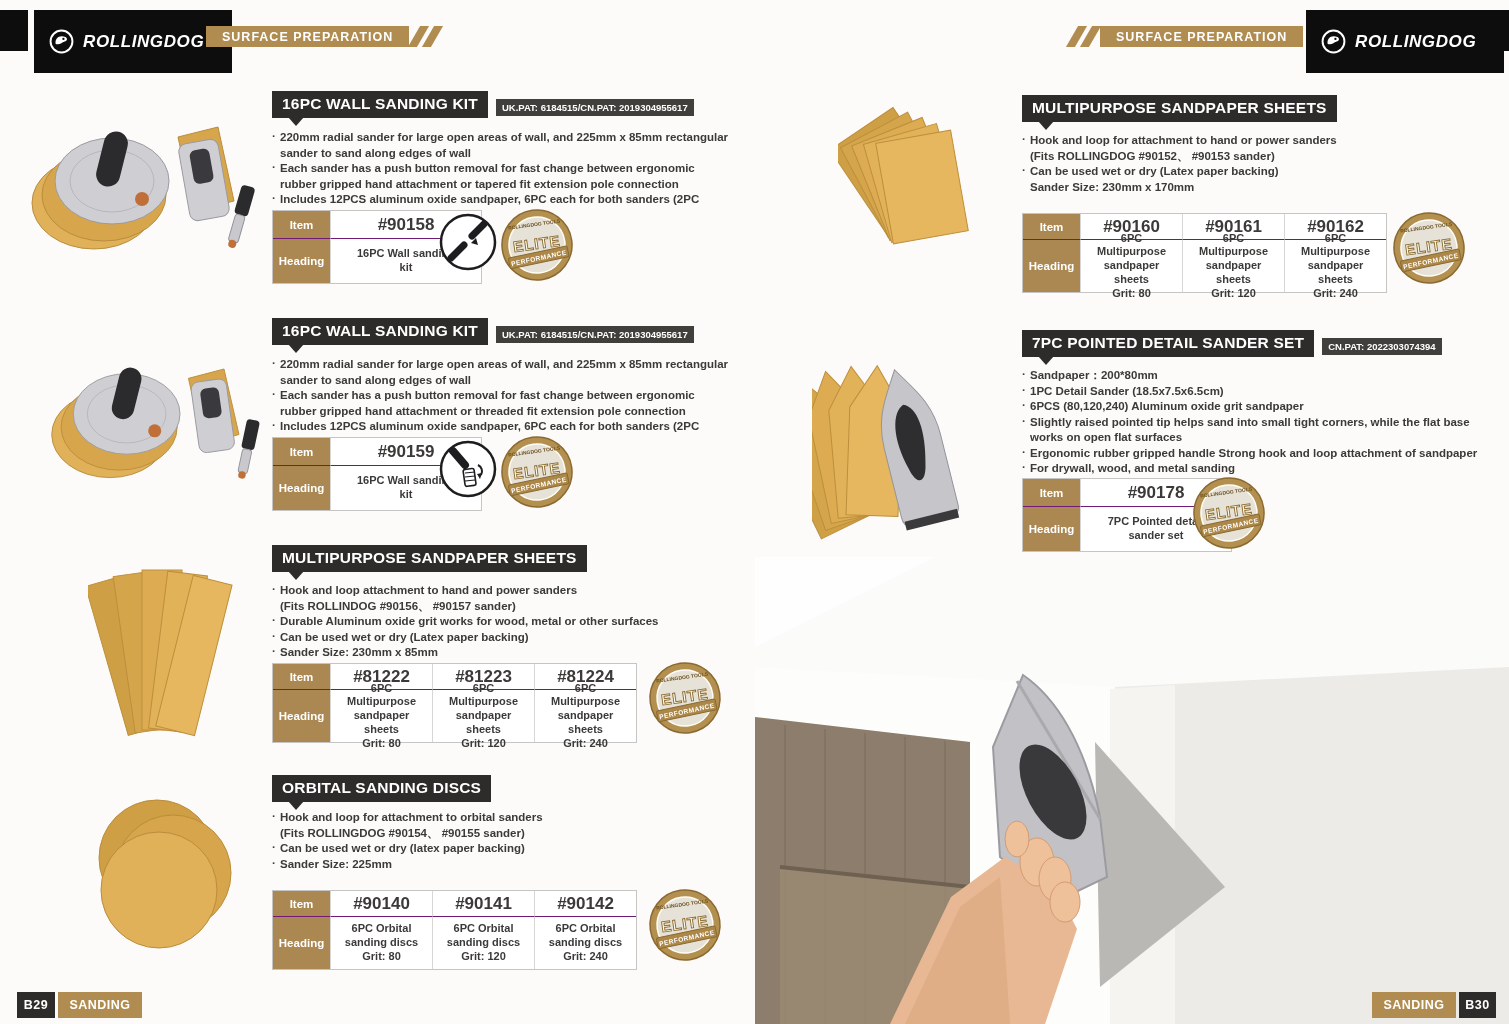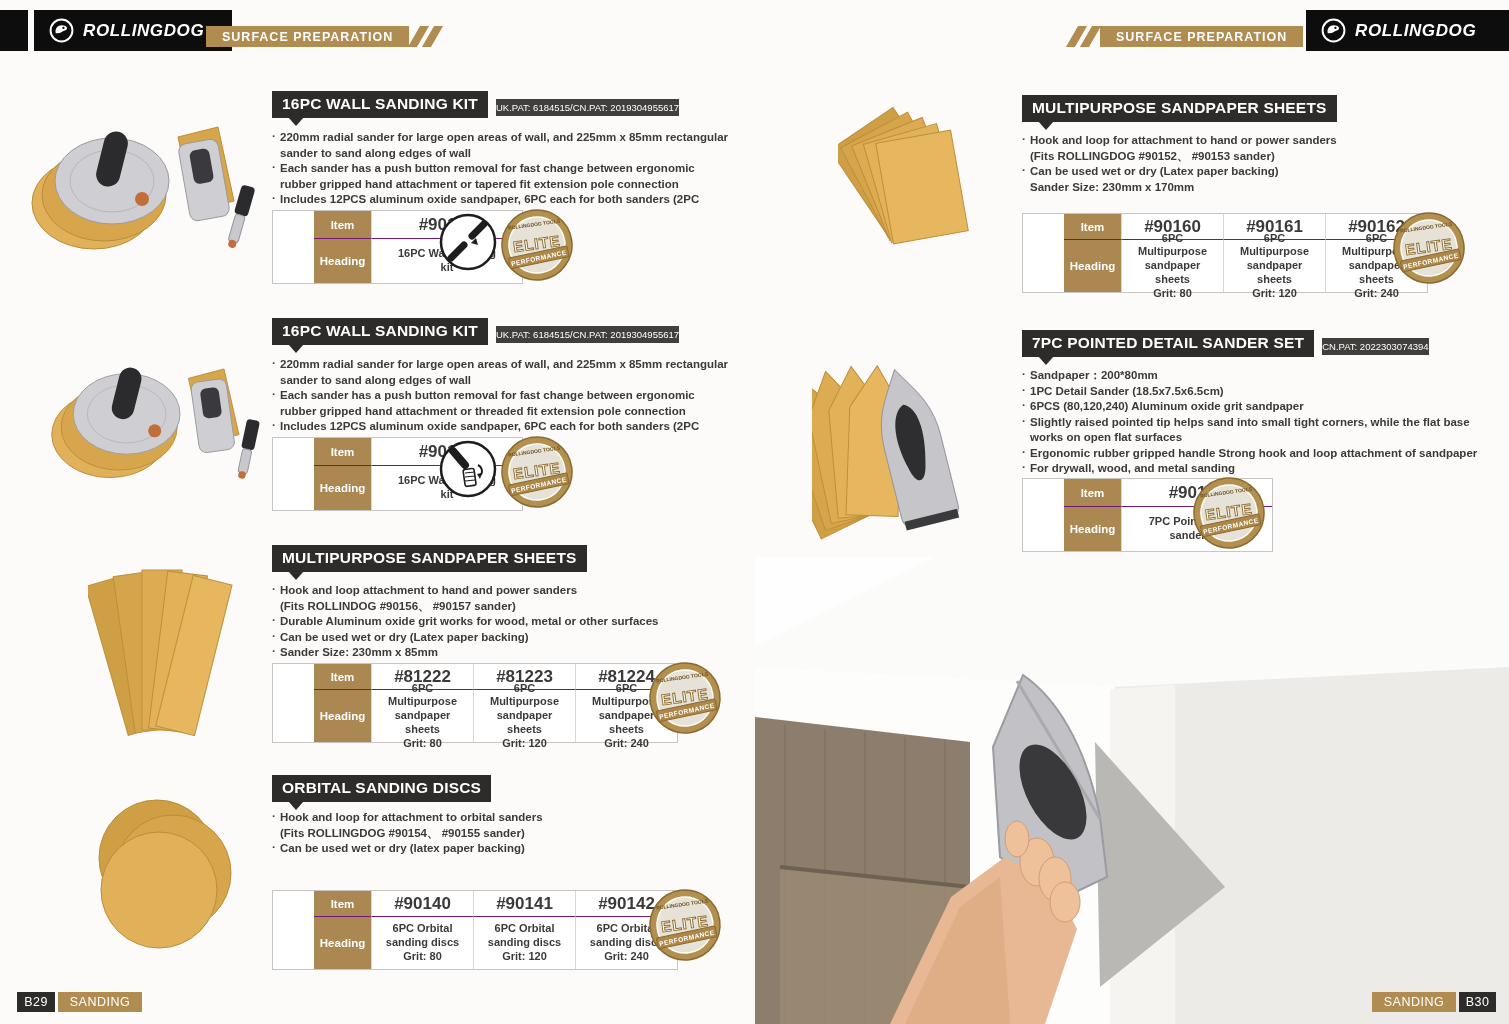--- a/index.html
+++ b/index.html
@@ -1,55 +1,55 @@
 <!DOCTYPE html>
 <html><head>
 <meta charset="utf-8">
 <style>
   html,body { margin:0; padding:0; }
   body { font-family:"Liberation Sans", sans-serif; background:#e8e8e8; }
   .sheet { position:relative; width:1509px; height:1024px; background:#fcfbf9; overflow:hidden; }
 
   
   .blacksq { position:absolute; top:10px; height:41px; background:#0d0d0d; }
-  .logobox { position:absolute; top:10px; height:41px; background:#0d0d0d; display:flex; align-items:center; gap:8px; padding:0 14px; }
+  .logobox { position:absolute; top:10px; height:41px; background:#0d0d0d; display:flex; align-items:center; gap:8px; padding:11px 14px; }
   .brand { color:#fff; font-size:17px; font-weight:700; font-style:italic; letter-spacing:.6px; white-space:nowrap; }
   .reg { color:#fff; font-size:8px; vertical-align:super; font-style:normal; }
   .banner { position:absolute; top:26px; height:21px; background:#b08c50; color:#fff; display:flex; align-items:center; padding:0 16px; font-size:12.5px; font-weight:700; letter-spacing:1px; white-space:nowrap; }
   .stripe { position:absolute; top:26px; width:9px; height:21px; background:#b08c50; transform:skewX(-30deg); }
 
   
   .title-row { position:absolute; display:flex; align-items:flex-end; gap:8px; }
   .ptitle { background:#2d2c2a; color:#fff; font-size:15.5px; font-weight:700; letter-spacing:.2px; padding:4px 10px 5px; position:relative; white-space:nowrap; }
   .ptitle::after { content:""; position:absolute; left:16px; bottom:-8px; width:0; height:0; border:8px solid transparent; border-top:9px solid #2d2c2a; border-bottom:0; }
-  .patent { background:#413f3c; color:#fff; font-size:9.5px; font-weight:400; padding:3px 0; margin-bottom:2px; white-space:nowrap; }
+  .patent { background:#413f3c; color:#fff; font-size:9.5px; font-weight:700; padding:3px 6px; margin-bottom:2px; white-space:nowrap; }
 
   
   .bullets { position:absolute; color:#3b3a38; font-size:11.5px; font-weight:700; line-height:15.5px; }
   .b { position:relative; padding-left:8px; }
   .b::before { content:"·"; position:absolute; left:0; top:-1px; font-weight:900; }
   .b.cont::before { content:""; }
 
   
-  .tbl { position:absolute; background:#fff; border:1px solid #c6c5c3; display:grid;padding-left:41px; }
+  .tbl { position:absolute; background:#fff; border:1px solid #c6c5c3; display:grid; }
   .t2 { grid-template-columns:57px 151px; grid-template-rows:27px 45px; }
   .t3 { grid-template-columns:57px 102px 102px 102px; grid-template-rows:25px 53px; }
   .c { display:flex; flex-direction:column; justify-content:center; align-items:center; text-align:center; border-left:1px solid #d8d7d5; border-top:1px solid #701a75; font-weight:700; color:#3b3a38; }
   .t2 .c:nth-child(-n+2), .t3 .c:nth-child(-n+4) { border-top:none; }
   .t2 .c:nth-child(2n+1), .t3 .c:nth-child(4n+1) { border-left:none; }
   .lab { background:#ab8751; color:#fff; font-size:11.5px; }
   .item { font-size:17px; }
   .headc { font-size:11px; line-height:1.25; padding:2px 4px; }
   .t2 .headc { padding:2px 26px; }
 
   .icirc, .badge, .img { position:absolute; }
   .badge { transform:rotate(-8deg); }
 
   
-  .tag { position:absolute; height:20px; display:flex; align-items:center; justify-content:center; font-weight:400; font-size:12.5px; color:#fff; letter-spacing:.5px; }
+  .tag { position:absolute; height:26px; display:flex; align-items:center; justify-content:center; font-weight:700; font-size:12.5px; color:#fff; letter-spacing:.5px; }
   .tag.dark { background:#2d2c2a; }
   .tag.gold { background:#b08c50; }
 
   .photo { position:absolute; left:755px; top:557px; width:754px; height:467px; }
 </style>
 </head>
 <body>
 
 <div class="sheet">
 
@@ -234,20 +234,21 @@
     </g>
   </svg>
 
   <div class="title-row" style="left:272px;top:775px">
     <div class="ptitle">ORBITAL SANDING DISCS</div>
   </div>
   <div class="bullets" style="left:272px;top:810px;width:460px">
     <div class="b">Hook and loop for attachment to orbital sanders</div>
     <div class="b cont">(Fits ROLLINGDOG #90154、 #90155 sander)</div>
     <div class="b">Can be used wet or dry (latex paper backing)</div>
+    <div class="b">Sander Size: 225mm</div>
   </div>
   <div class="tbl t3" style="left:272px;top:890px">
     <div class="c lab">Item</div>
     <div class="c item">#90140</div>
     <div class="c item">#90141</div>
     <div class="c item">#90142</div>
     <div class="c lab">Heading</div>
     <div class="c headc">
         <span>6PC Orbital sanding discs</span>
         <span>Grit: 80</span>

